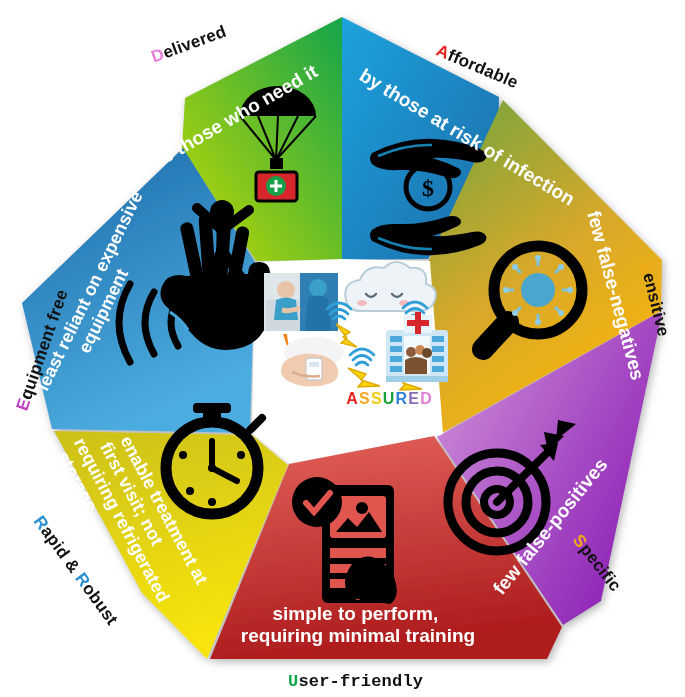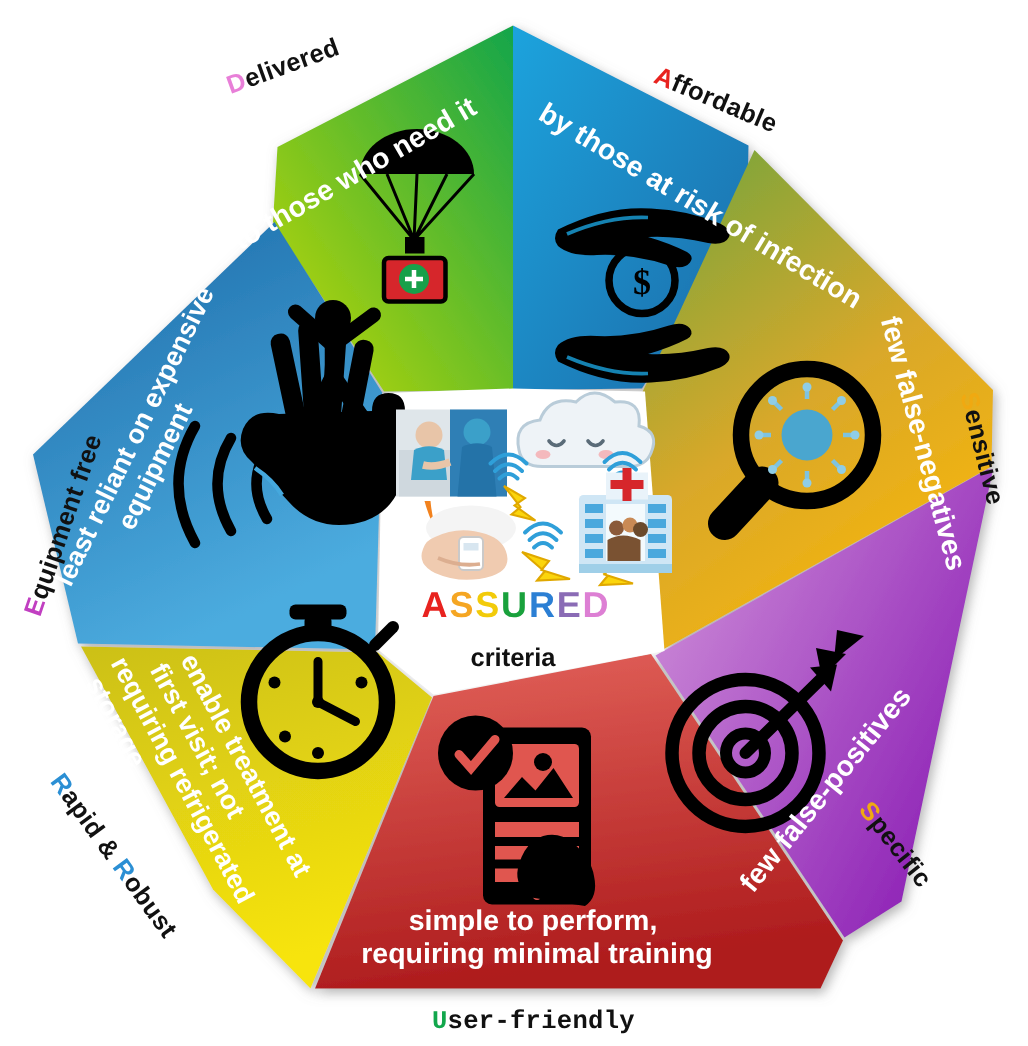--- a/index.html
+++ b/index.html
@@ -23,22 +23,22 @@
     color: #111111;
     white-space: nowrap;
     font-size: 17px;
     letter-spacing: 0.2px;
   }
   .outer-label .cap { }
   .assured-word {
     position: absolute;
     left: 0; top: 132px;
     width: 178px;
-    text-align: center;
-    font-size: 24px;
+    text-align: right;
+    font-size: 16px;
     font-weight: bold;
     letter-spacing: 1.2px;
   }
   .criteria-word {
     position: absolute;
     left: 282px; top: 429px;
     width: 120px;
     text-align: center;
     font-size: 17px;
     font-weight: bold;
@@ -307,21 +307,20 @@
         <circle cx="427" cy="353" r="5" fill="#6b4a2c"></circle>
         <path d="M405 360 q10 -6 22 0 l0 14 h-22 z" fill="#7a5232"></path>
         <rect x="386" y="376" width="62" height="6" fill="#9fcfe8"></rect>
       </g>
     </g>
   </svg>
 
   <div class="assured-word" style="left:255px; top:390px; width:178px; position:absolute;">
     <span style="color:#e8231f">A</span><span style="color:#f5a623">S</span><span style="color:#f2cb0a">S</span><span style="color:#19a13c">U</span><span style="color:#2b7fd4">R</span><span style="color:#8a6bb5">E</span><span style="color:#dd7fd4">D</span>
   </div>
-  <div class="criteria-word">criteria</div>
 
   <div class="outer-label" style="left:152px; top:48px; transform:rotate(-20deg); transform-origin:left center;">
     <span class="cap" style="color:#e87fd8">D</span><span>elivered</span>
   </div>
 
   <div class="outer-label" style="left:437px; top:40px; transform:rotate(23deg); transform-origin:left center;">
     <span class="cap" style="color:#e8231f">A</span><span>ffordable</span>
   </div>
 
   <div class="outer-label" style="left:645px; top:252px; transform:rotate(76deg); transform-origin:left center;">

